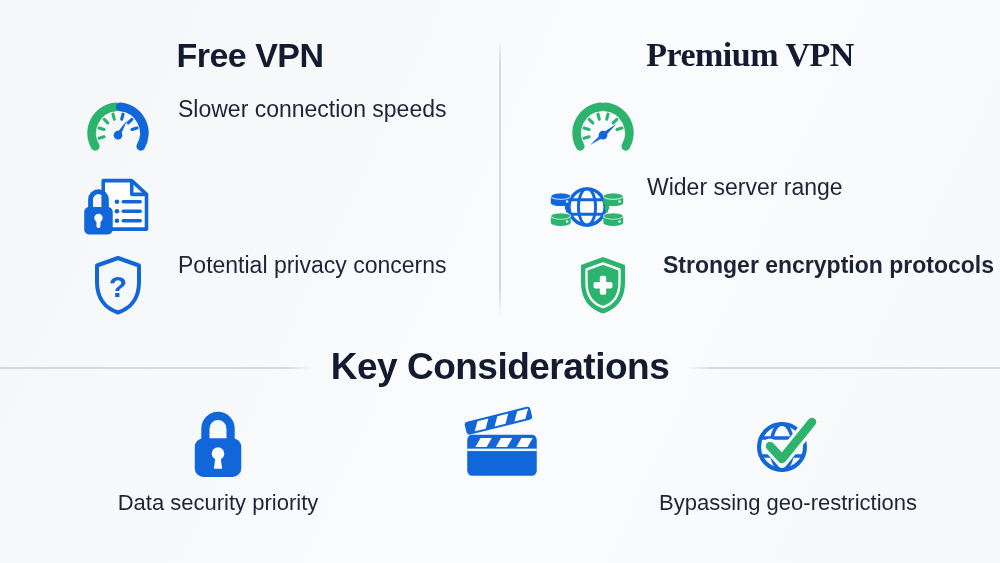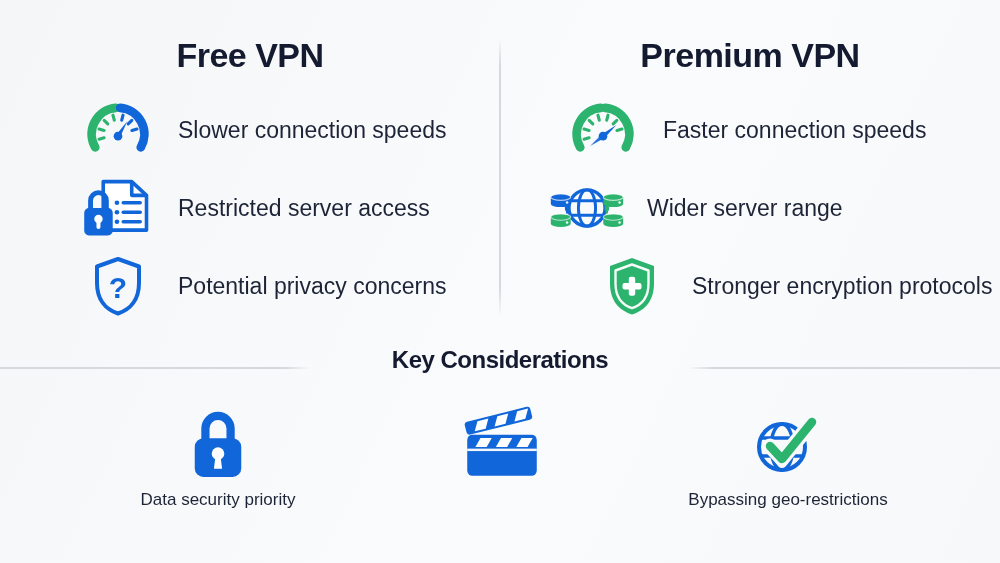--- a/index.html
+++ b/index.html
@@ -31,49 +31,49 @@
   }
   .h-divider{
     top:367px;height:2px;
     background:linear-gradient(to right,var(--divider),var(--divider) 85%,rgba(214,216,221,0));
   }
   .h-divider.left{left:0;width:310px;
     background:linear-gradient(to right,var(--divider) 0%,var(--divider) 92%,rgba(214,216,221,0));}
   .h-divider.right{left:688px;width:312px;
     background:linear-gradient(to left,var(--divider) 0%,var(--divider) 92%,rgba(214,216,221,0));}
   .feature-row{
-    display:flex;align-items:center;height:68px;gap:22px;
+    display:flex;align-items:flex-start;height:68px;gap:22px;
   }
   .feature-row .icon-box{
     width:76px;display:flex;align-items:center;justify-content:center;flex:0 0 76px;
   }
   .feature-row .label{
     font-size:23px;color:var(--text);white-space:nowrap;
   }
   .key-title{
     left:0;top:346px;width:1000px;text-align:center;
-    font-size:24px;font-weight:700;color:var(--heading);
+    font-size:37px;font-weight:700;color:var(--heading);
     letter-spacing:-0.5px;
   }
   .consideration{
     display:flex;flex-direction:column;align-items:center;gap:8px;
   }
   .consideration .icon-box{
     height:84px;display:flex;align-items:flex-end;justify-content:center;
   }
   .consideration .label{
-    font-size:17px;color:var(--text);white-space:nowrap;
+    font-size:22px;color:var(--text);white-space:nowrap;
   }
   svg{display:block;}
 </style>
 </head>
 <body>
 
 <div class="abs col-title" style="left:0;">Free VPN</div>
-<div class="abs col-title" style="left:500px;">Premium VPN</div>
+<div class="abs col-title" style="left:500px;font-family:Liberation Serif, serif;">Premium VPN</div>
 
 <div class="abs v-divider"></div>
 <div class="abs h-divider left"></div>
 <div class="abs h-divider right"></div>
 
 <div class="abs feature-row" style="left:80px;top:96px;">
   <div class="icon-box">
     <svg width="66" height="66" viewBox="0 0 64 64">
       <path d="M 9.9 48.8 A 25.5 25.5 0 0 1 29.8 10.6" fill="none" stroke="#2cb36d" stroke-width="8.5" stroke-linecap="round"></path>
       <path d="M 34.2 10.6 A 25.5 25.5 0 0 1 54.1 48.8" fill="none" stroke="#1166d9" stroke-width="8.5" stroke-linecap="round"></path>
@@ -107,21 +107,20 @@
         <circle cx="35" cy="26" r="2.2"></circle>
         <circle cx="35" cy="35" r="2.2"></circle>
         <circle cx="35" cy="44" r="2.2"></circle>
       </g>
       <path d="M 10 32 V 24 a 7.5 7.5 0 0 1 15 0 V 32" fill="none" stroke="#1166d9" stroke-width="4.6"></path>
       <rect x="4" y="31" width="27" height="26" rx="4.5" fill="#1166d9"></rect>
       <circle cx="17.5" cy="41.5" r="4" fill="#ffffff"></circle>
       <rect x="15.6" y="43" width="3.8" height="8" rx="1.9" fill="#ffffff"></rect>
     </svg>
   </div>
-  <div class="label">Restricted server access</div>
 </div>
 
 <div class="abs feature-row" style="left:80px;top:252px;">
   <div class="icon-box">
     <svg width="64" height="66" viewBox="0 0 64 64">
       <path d="M 32 5 L 53 12.5 V 29 C 53 45.5 44.5 55.5 32 59.5 C 19.5 55.5 11 45.5 11 29 V 12.5 Z" fill="none" stroke="#1166d9" stroke-width="4" stroke-linejoin="round"></path>
       <text x="32" y="43.5" text-anchor="middle" font-family="Liberation Sans, DejaVu Sans, sans-serif" font-size="30" font-weight="700" fill="#1166d9">?</text>
     </svg>
   </div>
   <div class="label">Potential privacy concerns</div>
@@ -139,21 +138,20 @@
         <line x1="28.4" y1="22.5" x2="27.1" y2="17.6"></line>
         <line x1="35.6" y1="22.5" x2="36.9" y2="17.6"></line>
         <line x1="41.9" y1="26.1" x2="45.4" y2="22.6"></line>
         <line x1="45.5" y1="32.4" x2="50.4" y2="31.1"></line>
       </g>
       <polygon points="45,27.1 33.4,39.7 30.6,36.3" fill="#1166d9"></polygon>
       <polygon points="19.5,47.5 30.6,36.3 33.4,39.7" fill="#1166d9" opacity="0.9"></polygon>
       <circle cx="32" cy="38" r="4.2" fill="#1166d9"></circle>
     </svg>
   </div>
-  <div class="label">Faster connection speeds</div>
 </div>
 
 <div class="abs feature-row" style="left:549px;top:174px;">
   <div class="icon-box">
     <svg width="82" height="66" viewBox="0 0 84 64">
       <g fill="none" stroke="#1166d9">
         <circle cx="42" cy="32" r="20" stroke-width="3.8"></circle>
         <ellipse cx="42" cy="32" rx="9.5" ry="20" stroke-width="3.2"></ellipse>
         <line x1="23.7" y1="24" x2="60.3" y2="24" stroke-width="3.2"></line>
         <line x1="23.7" y1="40" x2="60.3" y2="40" stroke-width="3.2"></line>
@@ -186,21 +184,21 @@
       <g>
         <path d="M 60 42 v 7.5 a 11 3.5 0 0 0 22 0 V 42 z" fill="#2cb36d"></path>
         <ellipse cx="71" cy="42" rx="11" ry="3.5" fill="#2cb36d" stroke="rgba(255,255,255,0.65)" stroke-width="1.3"></ellipse>
         <circle cx="78" cy="48" r="1.4" fill="#ffffff" opacity="0.9"></circle>
       </g>
     </svg>
   </div>
   <div class="label">Wider server range</div>
 </div>
 
-<div class="abs feature-row" style="left:594px;top:252px;">
+<div class="abs feature-row" style="left:565px;top:252px;font-weight:bold;">
   <div class="icon-box">
     <svg width="64" height="66" viewBox="0 0 64 64">
       <path d="M 32 4 L 54 12 V 29.5 C 54 46.5 45 56.5 32 60.5 C 19 56.5 10 46.5 10 29.5 V 12 Z" fill="#2cb36d"></path>
       <path d="M 32 10.5 L 48.5 16.5 V 29.5 C 48.5 42.5 42 50.8 32 54.2 C 22 50.8 15.5 42.5 15.5 29.5 V 16.5 Z" fill="none" stroke="#ffffff" stroke-width="2.4" stroke-linejoin="round" opacity="0.95"></path>
       <rect x="22.5" y="29" width="19" height="6.4" rx="2" fill="#ffffff"></rect>
       <rect x="28.8" y="22.7" width="6.4" height="19" rx="2" fill="#ffffff"></rect>
     </svg>
   </div>
   <div class="label">Stronger encryption protocols</div>
 </div>

